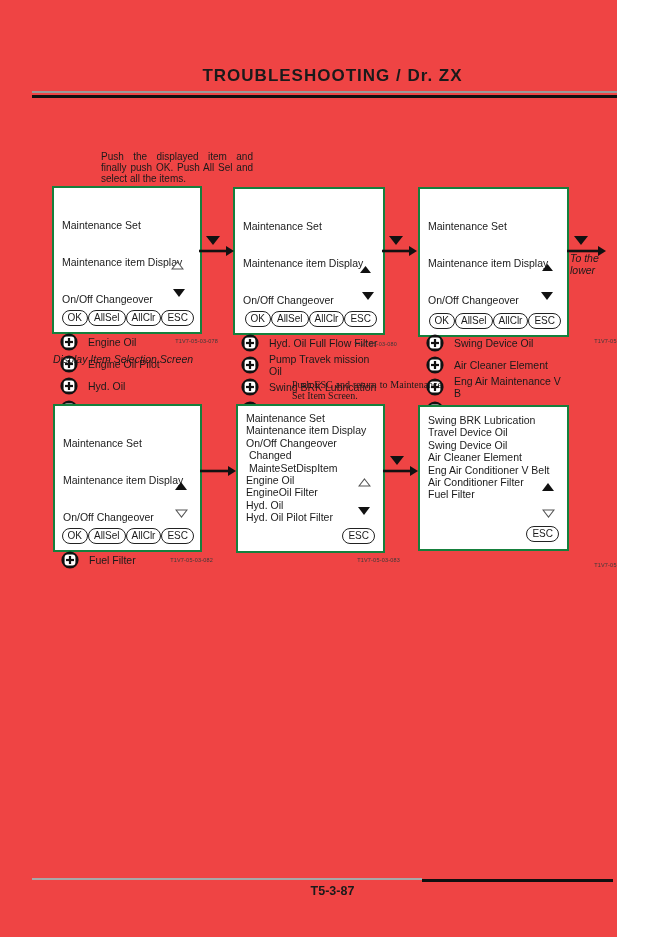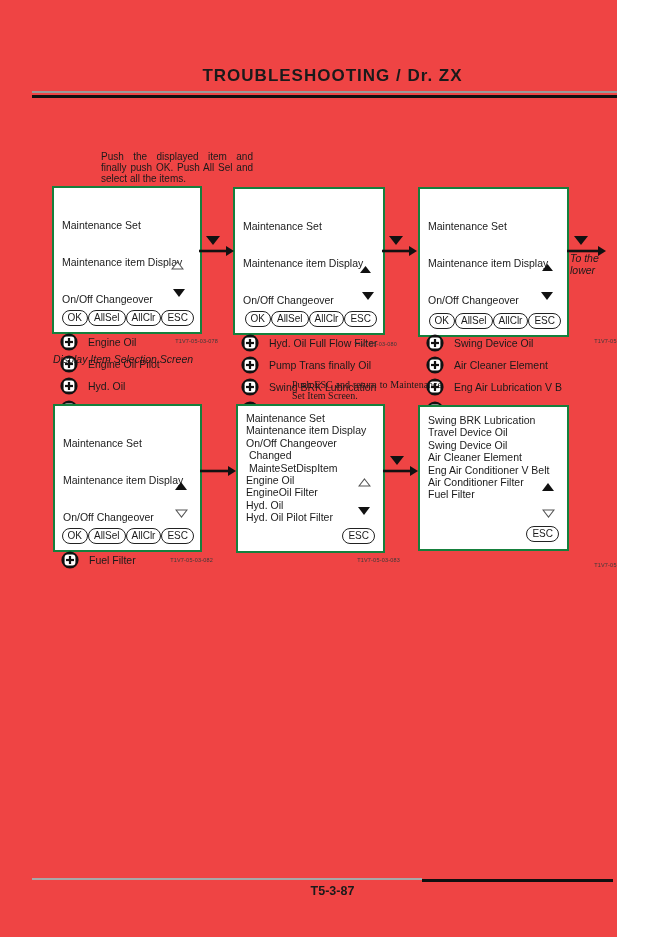--- a/index.html
+++ b/index.html
@@ -128,21 +128,21 @@
     </div>
     <div class="item-row">
       <span>
           <svg width="18" height="18" viewBox="0 0 18 18">
             <circle cx="9" cy="9" r="8.6" fill="#111"></circle>
             <rect x="3.6" y="3.6" width="10.8" height="10.8" rx="3" fill="#fff"></rect>
             <rect x="7.9" y="5" width="2.2" height="8" fill="#111"></rect>
             <rect x="5" y="7.9" width="8" height="2.2" fill="#111"></rect>
           </svg>
         </span>
-      <span class="txt">Pump Trans finally Oil</span>
+      <span class="txt">Pump Travek mission Oil</span>
     </div>
     <div class="item-row">
       <span>
           <svg width="18" height="18" viewBox="0 0 18 18">
             <circle cx="9" cy="9" r="8.6" fill="#111"></circle>
             <rect x="3.6" y="3.6" width="10.8" height="10.8" rx="3" fill="#fff"></rect>
             <rect x="7.9" y="5" width="2.2" height="8" fill="#111"></rect>
             <rect x="5" y="7.9" width="8" height="2.2" fill="#111"></rect>
           </svg>
         </span>
@@ -207,21 +207,21 @@
     </div>
     <div class="item-row">
       <span>
           <svg width="18" height="18" viewBox="0 0 18 18">
             <circle cx="9" cy="9" r="8.6" fill="#111"></circle>
             <rect x="3.6" y="3.6" width="10.8" height="10.8" rx="3" fill="#fff"></rect>
             <rect x="7.9" y="5" width="2.2" height="8" fill="#111"></rect>
             <rect x="5" y="7.9" width="8" height="2.2" fill="#111"></rect>
           </svg>
         </span>
-      <span class="txt">Eng Air Lubrication V B</span>
+      <span class="txt">Eng Air Maintenance V B</span>
     </div>
     <div class="item-row">
       <span>
           <svg width="18" height="18" viewBox="0 0 18 18">
             <circle cx="9" cy="9" r="8.6" fill="#111"></circle>
             <rect x="3.6" y="3.6" width="10.8" height="10.8" rx="3" fill="#fff"></rect>
             <rect x="7.9" y="5" width="2.2" height="8" fill="#111"></rect>
             <rect x="5" y="7.9" width="8" height="2.2" fill="#111"></rect>
           </svg>
         </span>

